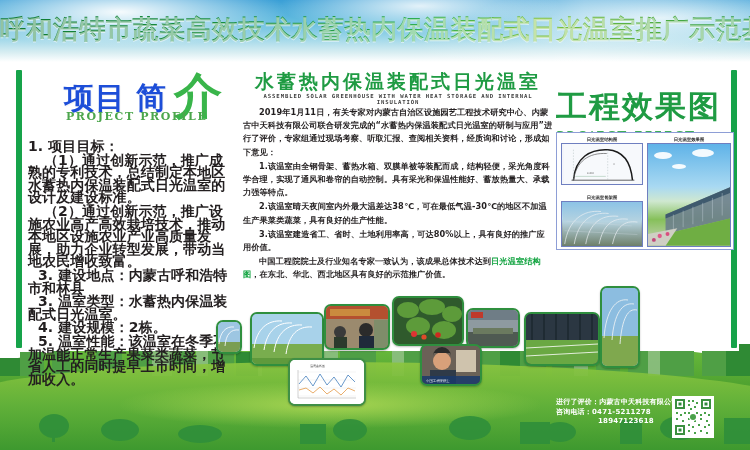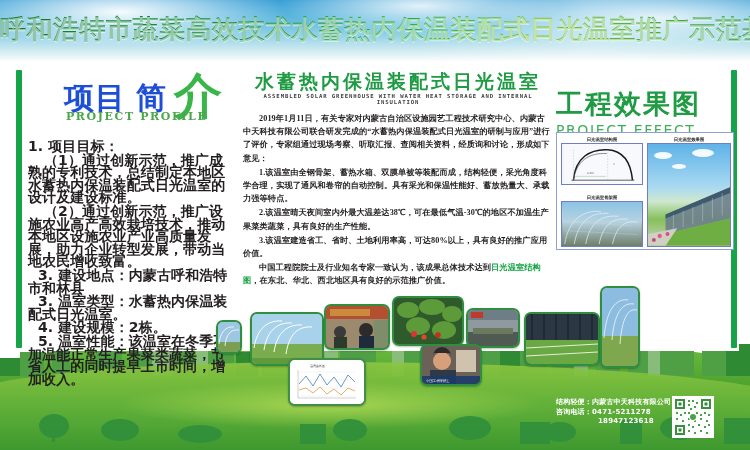--- a/index.html
+++ b/index.html
@@ -95,28 +95,28 @@
   
   .mid-title{
     font-size:19px;font-weight:bold;color:#1f9b43;letter-spacing:3px;
     text-align:center;line-height:22px;margin:0;
   }
   .mid-title-en{
     font-family:"DejaVu Sans Mono","Liberation Mono",monospace;
     font-size:5.6px;letter-spacing:.9px;color:#3f3f3f;text-align:center;
     margin:1px 0 0 0;font-weight:bold;
   }
-  .mbody{margin-top:7px;font-size:8.2px;line-height:13.2px;color:#231f20;font-family:Liberation Serif, serif;}
+  .mbody{margin-top:1px;font-size:8.2px;line-height:13.2px;color:#231f20;}
   .mbody p{margin:0 0 1px 0;font-weight:bold;letter-spacing:.1px;}
   .mbody p.ind{text-indent:16px;}
   .hl{color:#10a33f;}
 
   
   .eff-head{position:relative;height:46px;}
-  .eh-main{font-size:27px;font-weight:bold;color:#1f9b43;letter-spacing:2px;}
+  .eh-main{font-size:31px;font-weight:bold;color:#1f9b43;letter-spacing:2px;}
   .eh-en{
     font-size:14px;font-weight:normal;letter-spacing:1.6px;color:#3fae58;
     margin-top:0;
   }
   .eff-grid{
     position:relative;width:178px;height:118px;
     border:1px solid #8e9ed6;background:#fff;padding:3px;box-sizing:border-box;
   }
   .eff-cap{font-size:4.4px;font-weight:bold;color:#222;text-align:center;line-height:6px;height:6px;overflow:hidden;}
   .eff-a{position:absolute;left:4px;top:4px;width:82px;}
@@ -464,21 +464,21 @@
         <rect y="20" width="22" height="10" fill="#7a9e52"></rect>
         <g stroke="#fff" stroke-width=".8" fill="none">
           <path d="M1 22 C 2 10, 8 4, 16 5"></path>
             <path d="M7 24 C 8 12, 13 7, 21 8"></path>
         </g>
       </svg>
     </div>
   </div>
 
   <div class="contact">
-    <div class="ln"><span>结构轻便：</span><span>内蒙古中天科技有限公司</span></div>
+    <div class="ln"><span>进行了评价：</span><span>内蒙古中天科技有限公司</span></div>
     <div class="ln"><span>咨询电话：</span><span>0471-5211278</span></div>
     <div class="ln" style="padding-left:42px;">18947123618</div>
   </div>
 
   <div class="qr">
     <div class="qr-inner">
       <svg viewBox="0 0 40 40" style="width:100%;height:100%">
         <rect width="40" height="40" fill="#fff"></rect>
         <g fill="#3a8f3f">
           <rect x="2" y="2" width="10" height="10"></rect>

